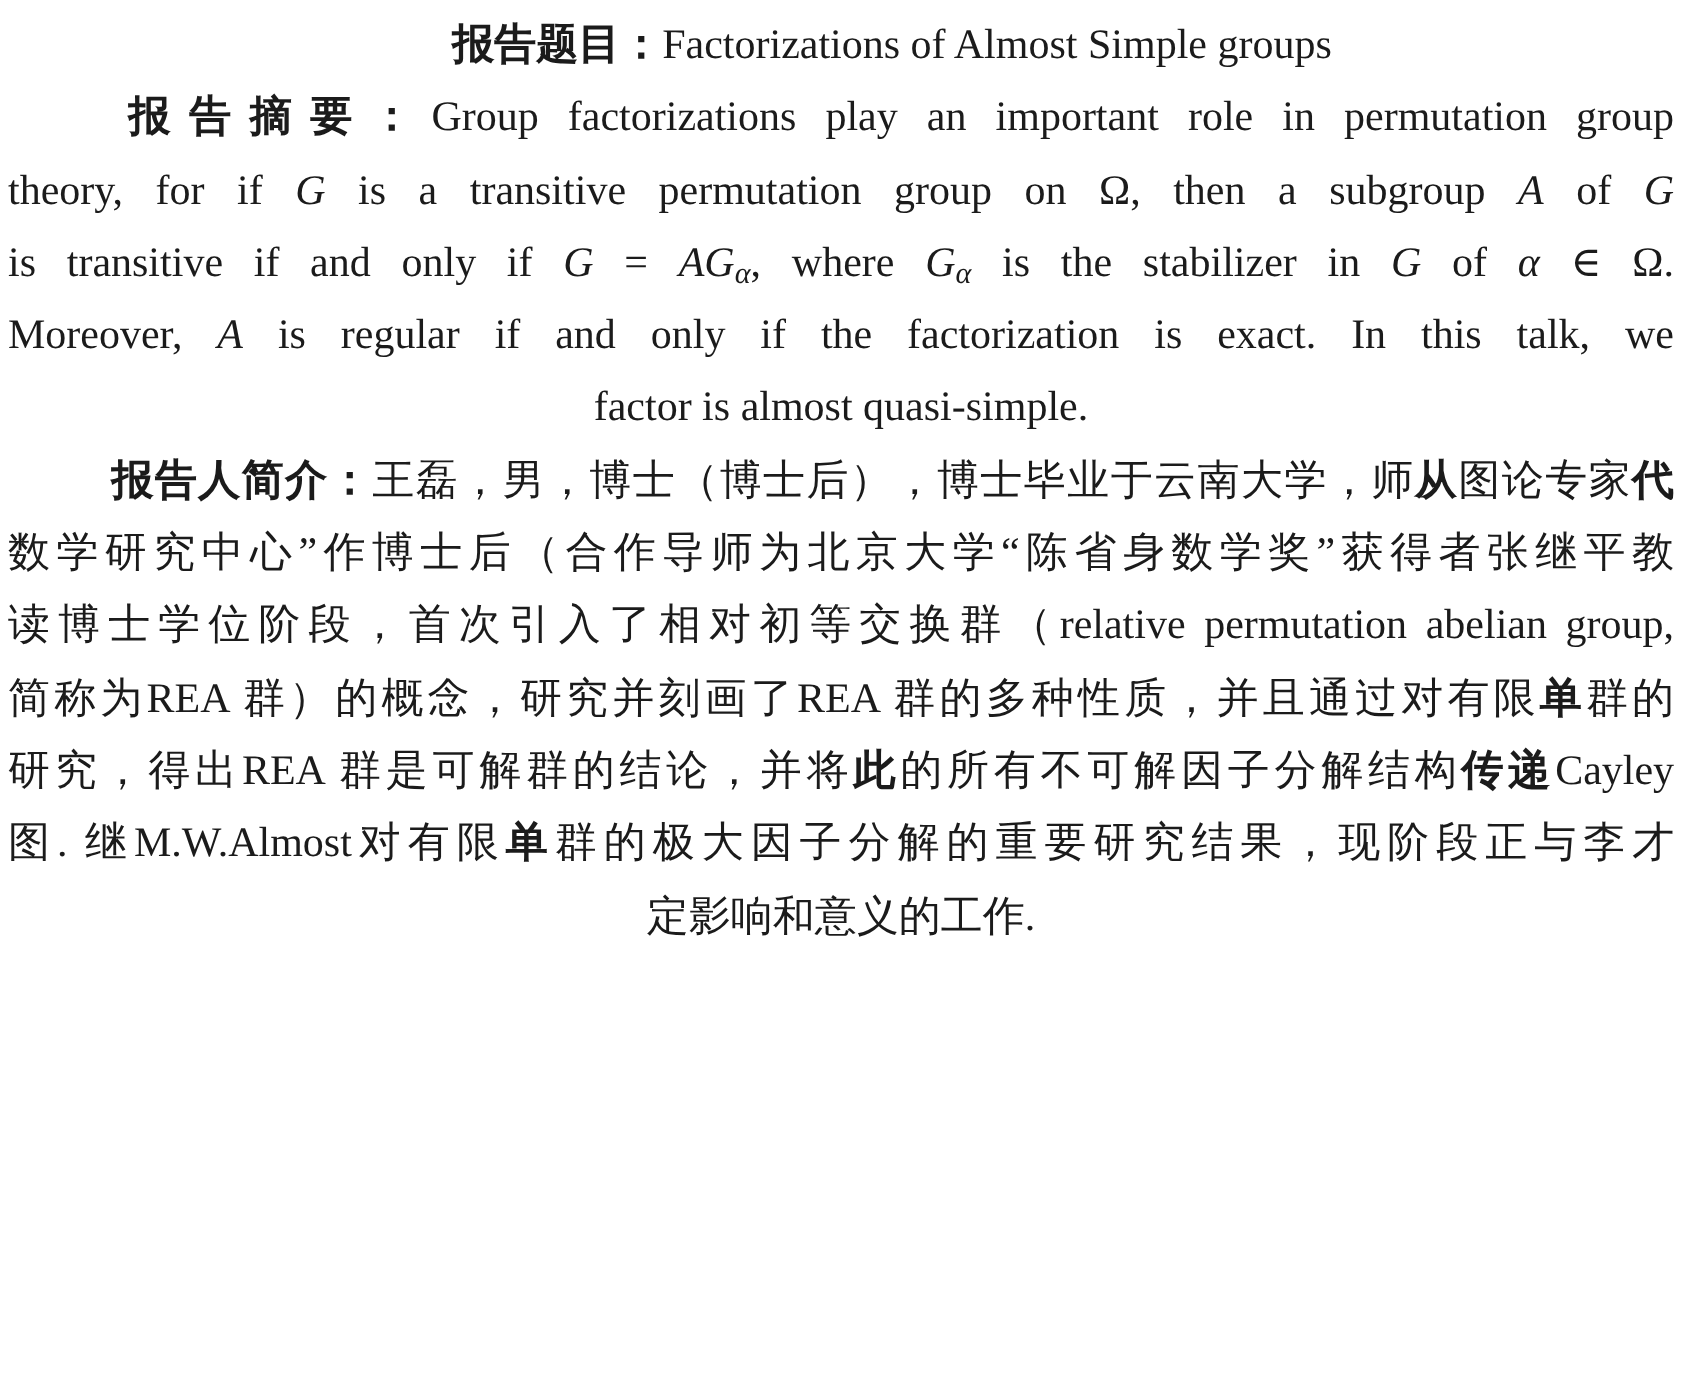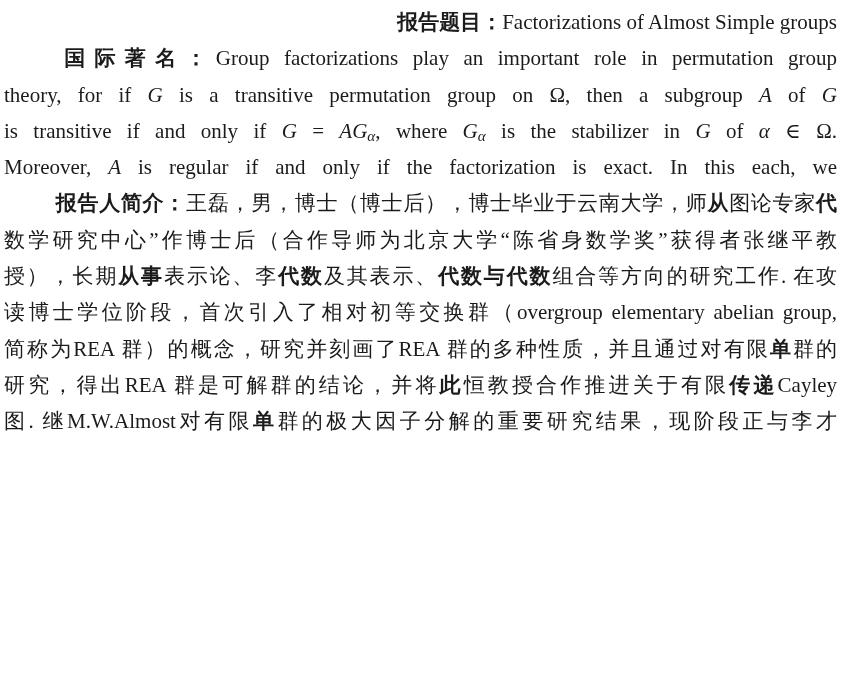--- a/index.html
+++ b/index.html
@@ -23,21 +23,21 @@
     line-height: 36.3px;
     font-size: 21px;
     overflow: hidden;
     white-space: normal;
   }
   .line.just {
     text-align: justify;
     text-align-last: justify;
   }
   .line.left {
-    text-align: right;
+    text-align: center;
   }
   .pad {
     display: inline-block;
     width: 51px;
     height: 1px;
   }
   .label {
     font-weight: 700;
   }
   .cb {
@@ -50,24 +50,25 @@
     font-style: italic;
     font-size: 0.72em;
     vertical-align: -0.22em;
   }
 </style>
 </head>
 <body>
 
 <div class="page" id="doc" style="background: rgb(255, 255, 255); color: rgb(27, 27, 27);">
     <div class="line left"><span class="pad"></span><span class="label">报告题目：</span><span class="r">Factorizations of Almost Simple groups</span></div>
-    <div class="line just"><span class="pad"></span><span class="label">国际著名：</span><span class="r">Group factorizations play an important role in permutation group</span></div>
+    <div class="line just"><span class="pad"></span><span class="label">报告摘要：</span><span class="r">Group factorizations play an important role in permutation group</span></div>
     <div class="line just"><span class="r">theory, for if </span><span class="m">G</span><span class="r"> is a transitive permutation group on Ω, then a subgroup </span><span class="m">A</span><span class="r"> of </span><span class="m">G</span></div>
     <div class="line just"><span class="r">is transitive if and only if </span><span class="m">G</span><span class="r"> = </span><span class="m">AG</span><span class="ms">α</span><span class="r">, where </span><span class="m">G</span><span class="ms">α</span><span class="r"> is the stabilizer in </span><span class="m">G</span><span class="r"> of </span><span class="m">α</span><span class="r"> ∈ Ω.</span></div>
-    <div class="line just"><span class="r">Moreover, </span><span class="m">A</span><span class="r"> is regular if and only if the factorization is exact.  In this each, we</span></div>
+    <div class="line just"><span class="r">Moreover, </span><span class="m">A</span><span class="r"> is regular if and only if the factorization is exact.  In this talk, we</span></div>
+    <div class="line left"><span class="r">factor is almost quasi-simple.</span></div>
     <div class="line just"><span class="pad"></span><span class="label">报告人简介：</span><span class="c">王磊，男，博士（博士后），博士毕业于云南大学，师</span><span class="cb">从</span><span class="c">图论专家</span><span class="cb">代</span></div>
     <div class="line just"><span class="c">数学研究中心”作博士后（合作导师为北京大学“陈省身数学奖”获得者张继平教</span></div>
-    <div class="line just"><span class="c">授），长期</span><span class="cb">从事</span><span class="c">表示论、李</span><span class="cb">代数</span><span class="c">及其表示、</span><span class="cb">代数与代数</span><span class="c">组合等方向的研究工作</span><span class="r">. </span><span class="c">在攻</span></div>
-    <div class="line just"><span class="c">读博士学位阶段，首次引入了相对初等交换群（</span><span class="r">overgroup elementary abelian group,</span></div>
+    <div class="line just"><span class="c">读博士学位阶段，首次引入了相对初等交换群（</span><span class="r">relative permutation abelian group,</span></div>
     <div class="line just"><span class="c">简称为</span><span class="r">REA </span><span class="c">群）的概念，研究并刻画了</span><span class="r">REA </span><span class="c">群的多种性质，并且通过对有限</span><span class="cb">单</span><span class="c">群的</span></div>
-    <div class="line just"><span class="c">研究，得出</span><span class="r">REA </span><span class="c">群是可解群的结论，并将</span><span class="cb">此</span><span class="c">恒教授合作推进关于有限</span><span class="cb">传递</span><span class="r">Cayley</span></div>
+    <div class="line just"><span class="c">研究，得出</span><span class="r">REA </span><span class="c">群是可解群的结论，并将</span><span class="cb">此</span><span class="c">的所有不可解因子分解结构</span><span class="cb">传递</span><span class="r">Cayley</span></div>
     <div class="line just"><span class="c">图</span><span class="r">. </span><span class="c">继</span><span class="r">M.W.Almost</span><span class="c">对有限</span><span class="cb">单</span><span class="c">群的极大因子分解的重要研究结果，现阶段正与李才</span></div>
+    <div class="line left"><span class="c">定影响和意义的工作</span><span class="r">.</span></div>
   </div>
 
 </body></html>

